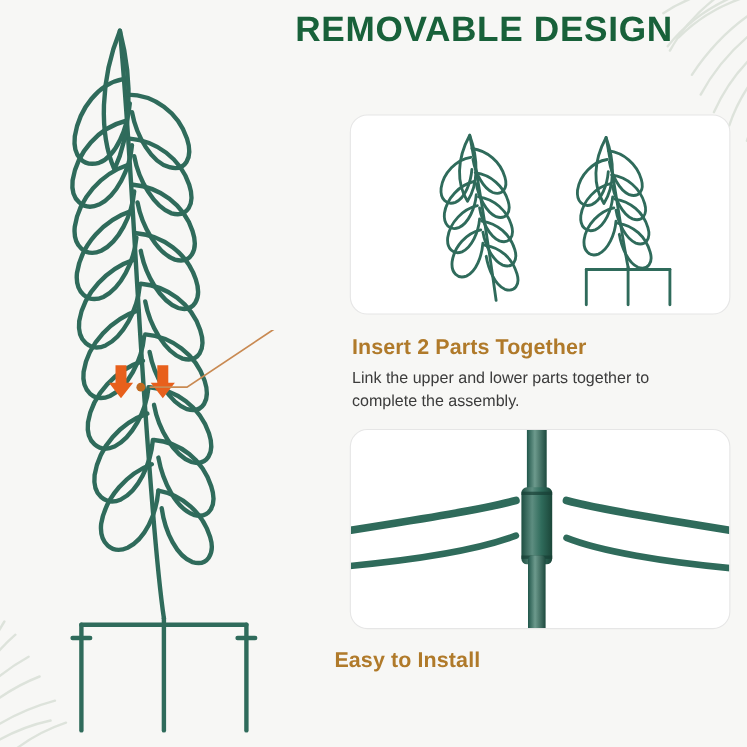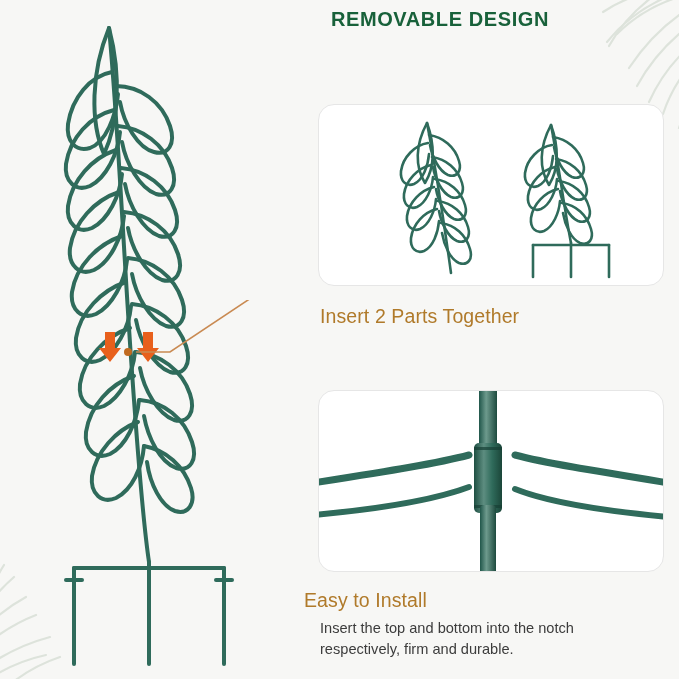--- a/index.html
+++ b/index.html
@@ -17,21 +17,21 @@
   .palm-tr{top:-10px;right:-20px;width:200px;height:170px;opacity:.55;}
   .palm-bl{bottom:-10px;left:-20px;width:170px;height:160px;opacity:.55;}
 
   
   .headline{
     position:absolute;left:205px;top:8px;width:470px;
     text-align:center;
   }
   .headline h1{
     margin:0;
-    font-size:20px;
+    font-size:32px;
     letter-spacing:.6px;
     font-weight:bold;
     color:#18613a;
     font-family:"Liberation Sans", sans-serif;
   }
   .headline .sub{
     margin-top:9px;
     font-size:15.5px;
     color:#3b3b3b;
     letter-spacing:.1px;
@@ -49,21 +49,21 @@
     border-radius:16px;
     border:1px solid #e6e6e6;
     overflow:hidden;
   }
   .card-1{left:318px;top:104px;width:344px;height:180px;}
   .card-2{left:318px;top:390px;width:344px;height:180px;}
 
   .caption-title{
     position:absolute;
     font-size:19.5px;
-    font-weight:normal;
+    font-weight:bold;
     color:#b07a2a;
     letter-spacing:.1px;
   }
   .caption-body{
     position:absolute;
     font-size:14.6px;
     color:#3c3c3c;
     line-height:1.45;
     width:330px;
   }
@@ -188,20 +188,21 @@
 
         <path d="M252 138 L252 172"></path>
         <path d="M214 140 L214 172"></path>
         <path d="M290 140 L290 172"></path>
         <path d="M214 140 L290 140"></path>
       </g>
     </svg>
   </div>
 
   <div class="caption-title t1">Insert 2 Parts Together</div>
+  <div class="caption-body b1">Link the upper and lower parts together to complete the assembly.</div>
 
   <div class="card card-2">
     <svg viewBox="0 0 344 180" width="344" height="180">
       <defs>
         <linearGradient id="tubeg" x1="0" y1="0" x2="1" y2="0">
           <stop offset="0%" stop-color="#1e4f42"></stop>
           <stop offset="35%" stop-color="#5d8d80"></stop>
           <stop offset="65%" stop-color="#2f6b5b"></stop>
           <stop offset="100%" stop-color="#1b4639"></stop>
         </linearGradient>
@@ -221,15 +222,14 @@
 
       <rect x="155" y="52" width="28" height="70" fill="url(#tubeg)" rx="5"></rect>
       <rect x="155" y="56" width="28" height="3" fill="#173f34" opacity=".7"></rect>
       <rect x="155" y="114" width="28" height="3" fill="#173f34" opacity=".7"></rect>
 
       <rect x="161" y="114" width="16" height="72" fill="url(#rodg)" rx="4"></rect>
     </svg>
   </div>
 
   <div class="caption-title t2">Easy to Install</div>
-  <div class="caption-body b2">Insert the top and bottom into the notch respectively, firm and durable.</div>
 
 </div>
 
 </body></html>

